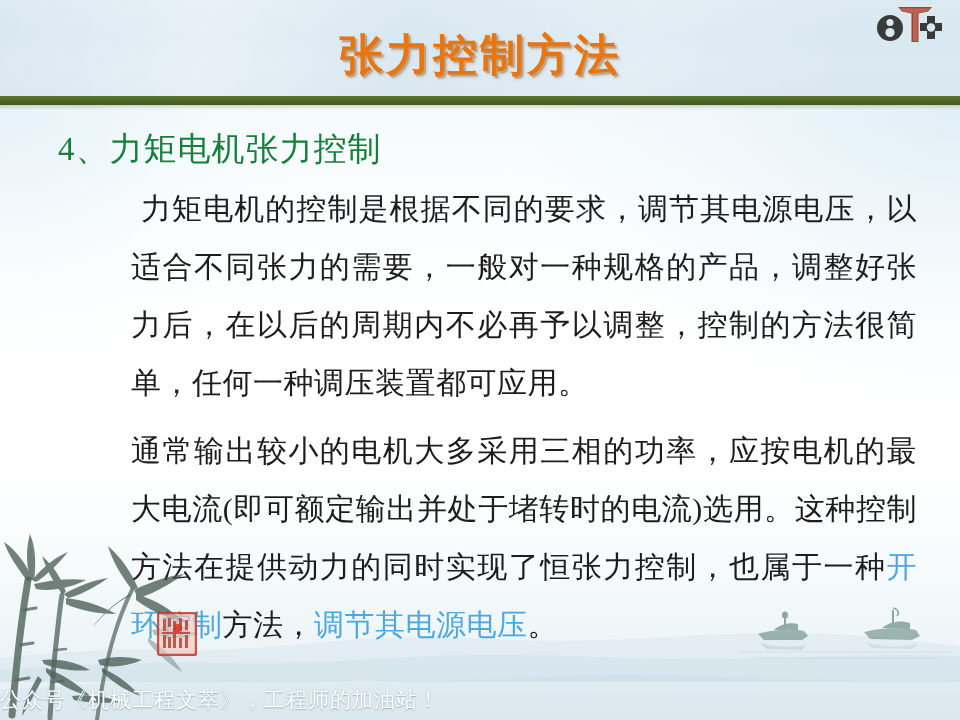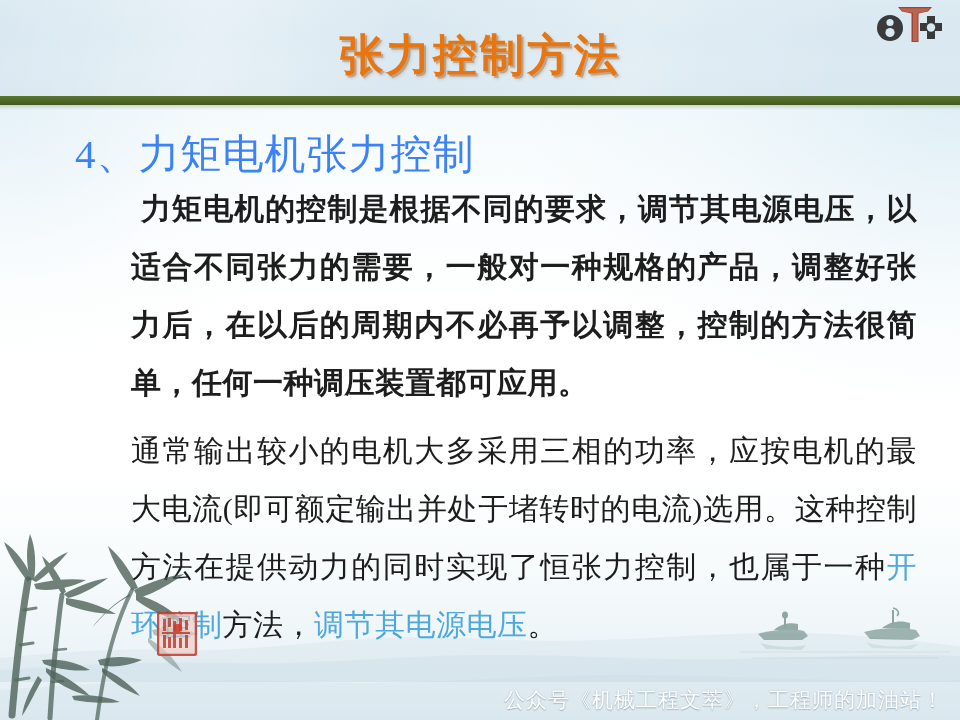--- a/index.html
+++ b/index.html
@@ -117,43 +117,43 @@
   }
 
   
   .content {
     position: absolute;
     left: 0; top: 110px;
     width: 960px;
   }
   .section-heading {
     position: absolute;
-    left: 75px; top: 17px;
-    font-size: 41px;
-    color: #3b82f6;
+    left: 58px; top: 17px;
+    font-size: 33px;
+    color: #15803d;
     letter-spacing: 1px;
     white-space: nowrap;
     font-family: "Liberation Serif", "DejaVu Serif", serif;
   }
 
   .body-block {
     position: absolute;
     left: 131px; top: 70px;
     width: 786px;
   }
   .para {
     font-size: 30px;
     line-height: 58px;
     color: #1d1d1d;
     text-align: justify;
     text-justify: inter-ideograph;
     margin: 0;
     letter-spacing: 0.5px;
   }
-  .para.p1 { text-indent: 10px; font-weight: bold; }
+  .para.p1 { text-indent: 10px; }
   .para.p2 { margin-top: 10px; }
   .hl { color: #4DA8DD; }
 
   
   .bamboo {
     position: absolute;
     left: 2px; bottom: 0px;
     width: 250px; height: 210px;
     opacity: 0.92;
   }
@@ -165,21 +165,21 @@
   .boats {
     position: absolute;
     right: 10px; bottom: 48px;
     width: 210px; height: 70px;
     opacity: 0.75;
   }
   .footer-text {
     position: absolute;
     left: 0; top: 686px;
     width: 952px;
-    text-align: right;
+    text-align: left;
     padding-right: 8px;
     box-sizing: border-box;
     font-size: 21px;
     color: #ffffff;
     text-shadow: 0 1px 1px rgba(120,140,155,0.55), 0 0 2px rgba(140,160,175,0.45);
     letter-spacing: 1px;
     font-family: "Liberation Serif", "DejaVu Serif", serif;
   }
 </style>
 </head>

